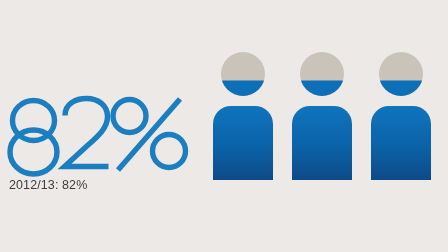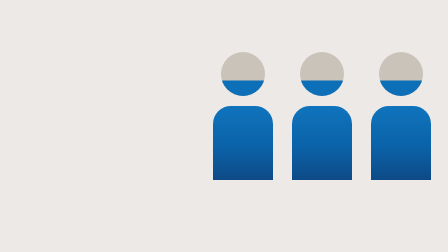--- a/index.html
+++ b/index.html
@@ -90,20 +90,50 @@
     overflow: hidden;
     clip: rect(0 0 0 0);
     white-space: nowrap;
   }
 </style>
 </head>
 <body>
 
 <div id="slide">
 
+  <div id="stat-block">
+
+    <div id="big-stat">
+      <span class="sr-text">82%</span>
+      <svg width="185" height="80" viewBox="0 0 185 80" aria-hidden="true">
+
+        <g>
+          <ellipse class="stat-stroke" cx="25.5" cy="24.5" rx="21" ry="20"></ellipse>
+          <ellipse class="stat-stroke" cx="25.5" cy="56" rx="23.5" ry="22"></ellipse>
+        </g>
+
+        <g>
+          <path class="stat-stroke" d="M 57 19.5
+                   C 57 7.5, 68 2.5, 78.5 2.5
+                   C 90.5 2.5, 99.5 9.5, 99.5 20.5
+                   C 99.5 31.5, 91 39.5, 80 49
+                   L 56.5 70.5
+                   L 100.5 70.5"></path>
+        </g>
+
+        <g>
+          <circle class="stat-stroke" cx="121.5" cy="20" r="16.5"></circle>
+          <circle class="stat-stroke" cx="161" cy="55" r="16.5"></circle>
+          <line class="stat-stroke" x1="172" y1="3" x2="110" y2="74"></line>
+        </g>
+      </svg>
+    </div>
+
+    <div id="stat-caption">2012/13: 82%</div>
+  </div>
 
   <div id="pictogram">
 
     <div class="figure" style="left:0px;">
       <svg width="66" height="136" viewBox="0 0 66 136" aria-hidden="true">
         <defs>
           <linearGradient id="bodyGrad1" x1="0" y1="0" x2="0" y2="1">
             <stop offset="0%" stop-color="#0f74bd"></stop>
             <stop offset="55%" stop-color="#0b62a8"></stop>
             <stop offset="100%" stop-color="#0e4a87"></stop>

